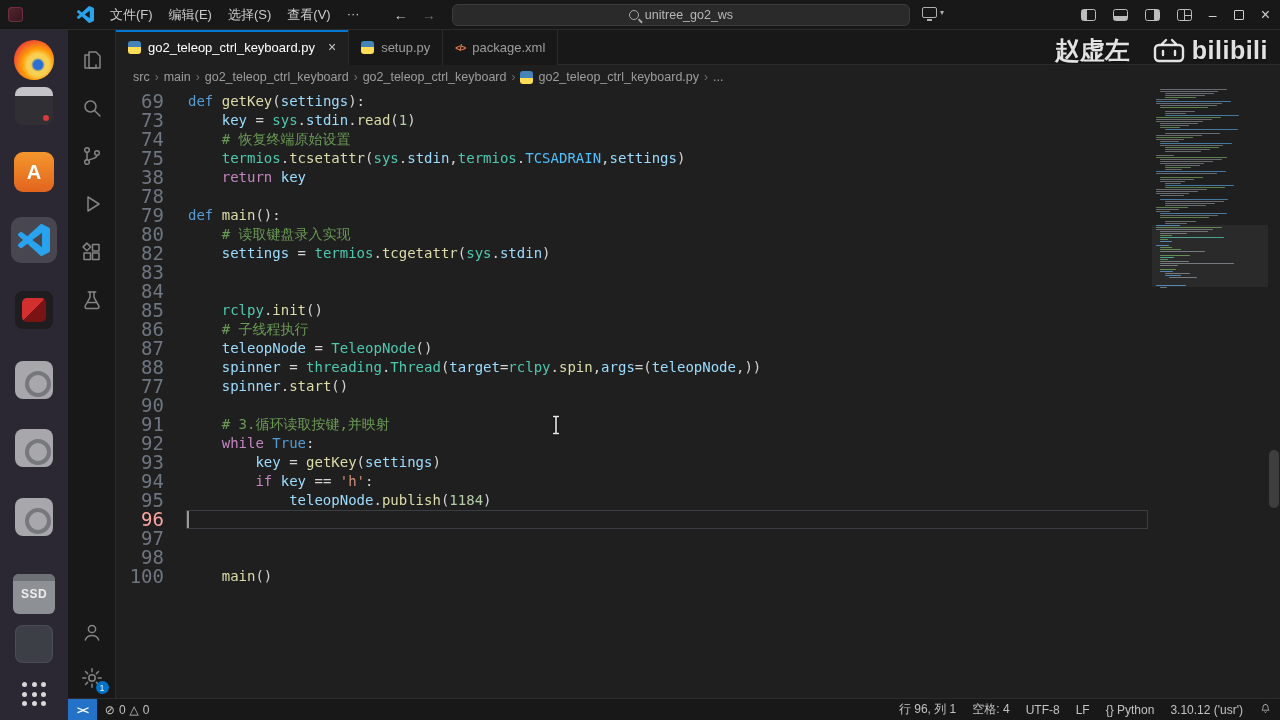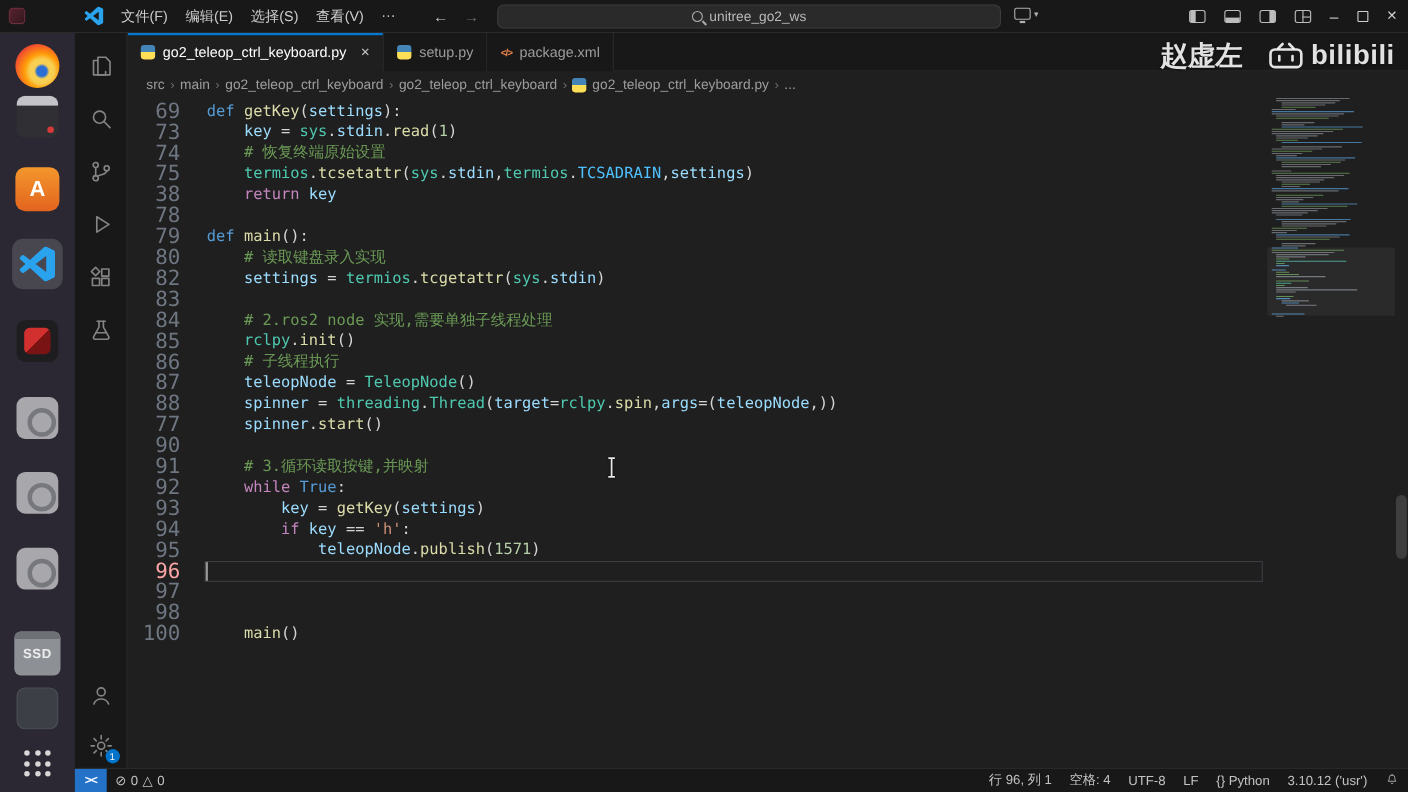--- a/index.html
+++ b/index.html
@@ -302,32 +302,32 @@
       <div class="line"><span class="gut">69</span><span class="ltext"><span class="tk-kw">def </span><span class="tk-fn">getKey</span><span class="tk-pn">(</span><span class="tk-var">settings</span><span class="tk-pn">):</span></span></div>
       <div class="line"><span class="gut">73</span><span class="ltext"><span class="tk-pn">    </span><span class="tk-var">key</span><span class="tk-pn"> = </span><span class="tk-mod">sys</span><span class="tk-pn">.</span><span class="tk-var">stdin</span><span class="tk-pn">.</span><span class="tk-fn">read</span><span class="tk-pn">(</span><span class="tk-num">1</span><span class="tk-pn">)</span></span></div>
       <div class="line"><span class="gut">74</span><span class="ltext"><span class="tk-pn">    </span><span class="tk-com"># 恢复终端原始设置</span></span></div>
       <div class="line"><span class="gut">75</span><span class="ltext"><span class="tk-pn">    </span><span class="tk-mod">termios</span><span class="tk-pn">.</span><span class="tk-fn">tcsetattr</span><span class="tk-pn">(</span><span class="tk-mod">sys</span><span class="tk-pn">.</span><span class="tk-var">stdin</span><span class="tk-pn">,</span><span class="tk-mod">termios</span><span class="tk-pn">.</span><span class="tk-const">TCSADRAIN</span><span class="tk-pn">,</span><span class="tk-var">settings</span><span class="tk-pn">)</span></span></div>
       <div class="line"><span class="gut">38</span><span class="ltext"><span class="tk-pn">    </span><span class="tk-ctrl">return</span><span class="tk-pn"> </span><span class="tk-var">key</span></span></div>
       <div class="line"><span class="gut">78</span><span class="ltext"></span></div>
       <div class="line"><span class="gut">79</span><span class="ltext"><span class="tk-kw">def </span><span class="tk-fn">main</span><span class="tk-pn">():</span></span></div>
       <div class="line"><span class="gut">80</span><span class="ltext"><span class="tk-pn">    </span><span class="tk-com"># 读取键盘录入实现</span></span></div>
       <div class="line"><span class="gut">82</span><span class="ltext"><span class="tk-pn">    </span><span class="tk-var">settings</span><span class="tk-pn"> = </span><span class="tk-mod">termios</span><span class="tk-pn">.</span><span class="tk-fn">tcgetattr</span><span class="tk-pn">(</span><span class="tk-mod">sys</span><span class="tk-pn">.</span><span class="tk-var">stdin</span><span class="tk-pn">)</span></span></div>
       <div class="line"><span class="gut">83</span><span class="ltext"></span></div>
-      <div class="line"><span class="gut">84</span><span class="ltext"><span class="tk-pn">    </span><span class="tk-com"># 2.ros2 node 实现,需要单独子线程处理</span></span></div>
+      <div class="line"><span class="gut">84</span><span class="ltext"><span class="tk-pn">    </span></span></div>
       <div class="line"><span class="gut">85</span><span class="ltext"><span class="tk-pn">    </span><span class="tk-mod">rclpy</span><span class="tk-pn">.</span><span class="tk-fn">init</span><span class="tk-pn">()</span></span></div>
       <div class="line"><span class="gut">86</span><span class="ltext"><span class="tk-pn">    </span><span class="tk-com"># 子线程执行</span></span></div>
       <div class="line"><span class="gut">87</span><span class="ltext"><span class="tk-pn">    </span><span class="tk-var">teleopNode</span><span class="tk-pn"> = </span><span class="tk-cls">TeleopNode</span><span class="tk-pn">()</span></span></div>
       <div class="line"><span class="gut">88</span><span class="ltext"><span class="tk-pn">    </span><span class="tk-var">spinner</span><span class="tk-pn"> = </span><span class="tk-mod">threading</span><span class="tk-pn">.</span><span class="tk-cls">Thread</span><span class="tk-pn">(</span><span class="tk-var">target</span><span class="tk-pn">=</span><span class="tk-mod">rclpy</span><span class="tk-pn">.</span><span class="tk-fn">spin</span><span class="tk-pn">,</span><span class="tk-var">args</span><span class="tk-pn">=(</span><span class="tk-var">teleopNode</span><span class="tk-pn">,))</span></span></div>
       <div class="line"><span class="gut">77</span><span class="ltext"><span class="tk-pn">    </span><span class="tk-var">spinner</span><span class="tk-pn">.</span><span class="tk-fn">start</span><span class="tk-pn">()</span></span></div>
       <div class="line"><span class="gut">90</span><span class="ltext"></span></div>
       <div class="line"><span class="gut">91</span><span class="ltext"><span class="tk-pn">    </span><span class="tk-com"># 3.循环读取按键,并映射</span></span></div>
       <div class="line"><span class="gut">92</span><span class="ltext"><span class="tk-pn">    </span><span class="tk-ctrl">while</span><span class="tk-pn"> </span><span class="tk-kw">True</span><span class="tk-pn">:</span></span></div>
       <div class="line"><span class="gut">93</span><span class="ltext"><span class="tk-pn">        </span><span class="tk-var">key</span><span class="tk-pn"> = </span><span class="tk-fn">getKey</span><span class="tk-pn">(</span><span class="tk-var">settings</span><span class="tk-pn">)</span></span></div>
       <div class="line"><span class="gut">94</span><span class="ltext"><span class="tk-pn">        </span><span class="tk-ctrl">if</span><span class="tk-pn"> </span><span class="tk-var">key</span><span class="tk-pn"> == </span><span class="tk-str">'h'</span><span class="tk-pn">:</span></span></div>
-      <div class="line"><span class="gut">95</span><span class="ltext"><span class="tk-pn">            </span><span class="tk-var">teleopNode</span><span class="tk-pn">.</span><span class="tk-fn">publish</span><span class="tk-pn">(</span><span class="tk-num">1571</span><span class="tk-pn">)</span></span></div>
+      <div class="line"><span class="gut">95</span><span class="ltext"><span class="tk-pn">            </span><span class="tk-var">teleopNode</span><span class="tk-pn">.</span><span class="tk-fn">publish</span><span class="tk-pn">(</span><span class="tk-num">1184</span><span class="tk-pn">)</span></span></div>
       <div class="line cur"><div class="curbox"></div><span class="gut">96</span><span class="ltext"></span><div class="caret"></div></div>
       <div class="line"><span class="gut">97</span><span class="ltext"></span></div>
       <div class="line"><span class="gut">98</span><span class="ltext"></span></div>
       <div class="line"><span class="gut">100</span><span class="ltext"><span class="tk-pn">    </span><span class="tk-fn">main</span><span class="tk-pn">()</span></span></div>
     </div>
   <div class="minimap">
       <div class="mm-line" style="width: 67px; margin-left: 8.4px; background: rgba(190, 200, 210, 0.45);"></div>
       <div class="mm-line" style="width: 58px; margin-left: 8.4px; background: rgba(190, 200, 210, 0.45);"></div>
       <div class="mm-line" style="width: 49px; margin-left: 12.8px; background: rgba(190, 200, 210, 0.45);"></div>
       <div class="mm-line" style="width: 40px; margin-left: 12.8px; background: rgba(190, 200, 210, 0.45);"></div>

